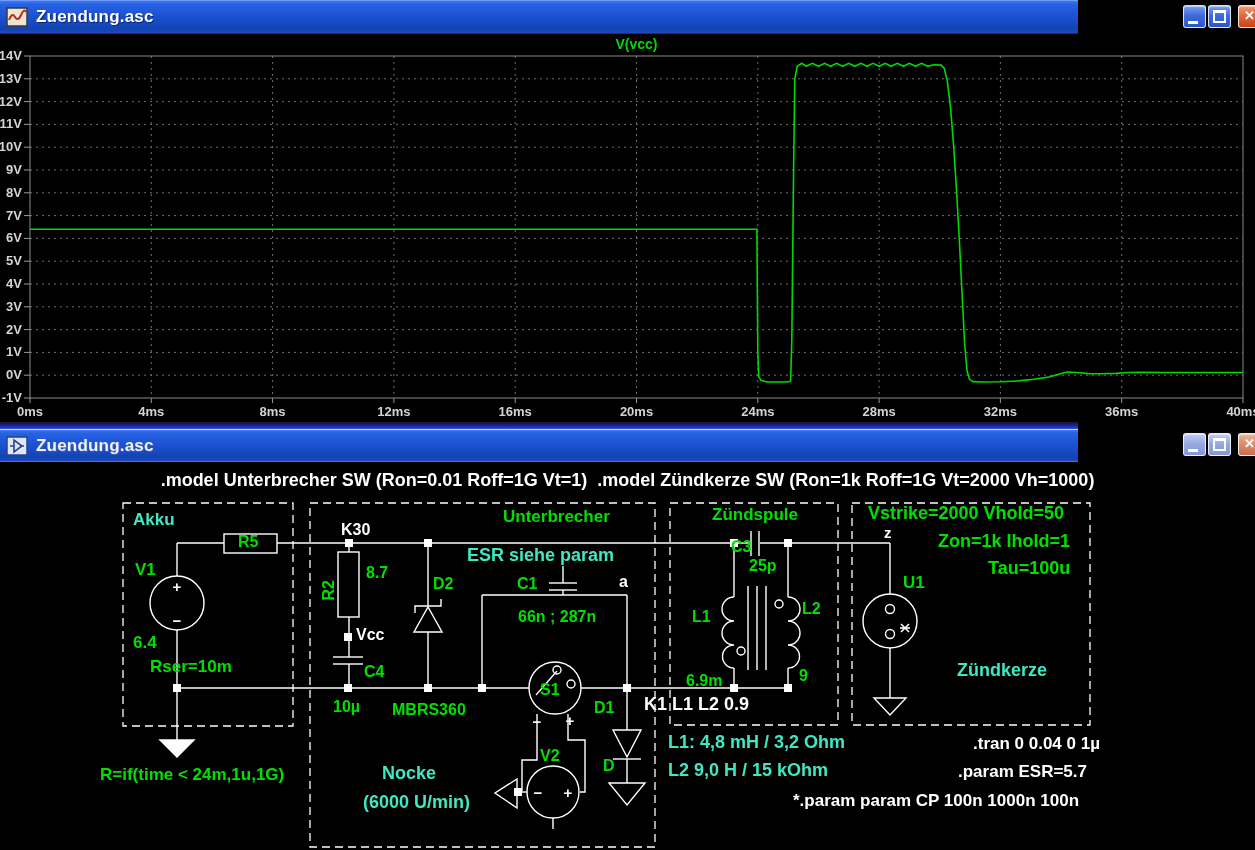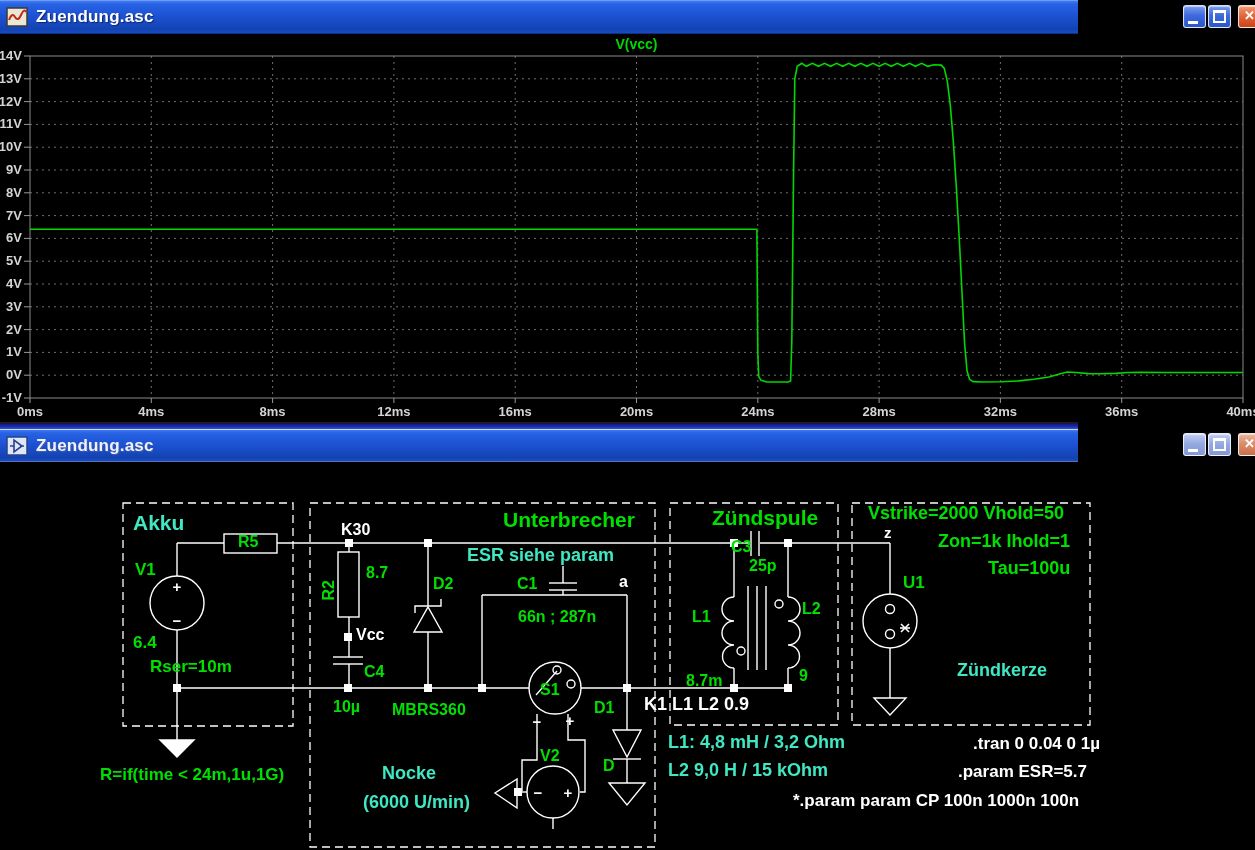--- a/index.html
+++ b/index.html
@@ -34,21 +34,21 @@
   .glyph-max{position:absolute;left:4px;top:4px;width:9px;height:8px;border:2px solid #fff;border-top-width:3px;}
   .glyph-close{display:block;width:100%;text-align:center;line-height:20px;font-size:13px;font-weight:bold;color:#fff;}
   .canvas{position:absolute;left:0;right:0;background:#000;}
   #plot-canvas{top:34px;height:388px;}
   #win1 .bottomborder{position:absolute;bottom:0;left:0;right:0;height:2px;background:#23143c;}
   #schem-canvas{top:38px;height:388px;}
   #plot-svg text{font-family:"Liberation Sans",sans-serif;}
   #schem-labels{position:absolute;left:0;top:0;width:1255px;height:388px;}
   .lbl{position:absolute;font-weight:bold;line-height:1.1;white-space:pre;}
   .g{color:#00e000}.c{color:#3fe8c2}.w{color:#ffffff}
-  .s15{font-size:15px}.s16{font-size:16px}.s17{font-size:17px}.s18{font-size:18px}.s19{font-size:21px}
+  .s15{font-size:15px}.s16{font-size:16px}.s17{font-size:17px}.s18{font-size:18px}.s19{font-size:17px}
   .center{left:0;width:1255px;text-align:center;}
   .rot{transform:rotate(-90deg);transform-origin:0% 100%;}
 </style>
 </head>
 <body>
 
 <div class="window" id="win1">
   <div class="titlebar">
     <svg class="tb-icon" viewBox="0 0 22 22">
       <rect x="1" y="2" width="20" height="18" fill="#ece6d4" stroke="#3a3a3a" stroke-width="1.5"></rect>
@@ -291,20 +291,21 @@
           <text x="177" y="626">−</text>
         <text x="538" y="798">−</text>
           <text x="568" y="798">+</text>
         <text x="537" y="727">−</text>
           <text x="570" y="726">+</text>
       </g>
     </svg>
 
     
     <div id="schem-labels">
+      <span class="lbl w s18 center" style="top:9px">.model Unterbrecher SW (Ron=0.01 Roff=1G Vt=1)  .model Zündkerze SW (Ron=1k Roff=1G Vt=2000 Vh=1000)</span>
       <span class="lbl c s19" style="left:133px;top:49px">Akku</span>
       <span class="lbl g s17" style="left:135px;top:99px">V1</span>
       <span class="lbl g s17" style="left:133px;top:172px">6.4</span>
       <span class="lbl g s17" style="left:150px;top:196px">Rser=10m</span>
       <span class="lbl g s17" style="left:100px;top:304px">R=if(time &lt; 24m,1u,1G)</span>
       <span class="lbl g s16" style="left:238px;top:71px">R5</span>
       <span class="lbl w s16" style="left:341px;top:59px">K30</span>
       <span class="lbl g s16 rot" style="left:338px;top:121px">R2</span>
       <span class="lbl g s16" style="left:366px;top:102px">8.7</span>
       <span class="lbl g s16" style="left:433px;top:113px">D2</span>
@@ -320,21 +321,21 @@
       <span class="lbl g s16" style="left:540px;top:219px">S1</span>
       <span class="lbl g s16" style="left:594px;top:237px">D1</span>
       <span class="lbl g s16" style="left:603px;top:295px">D</span>
       <span class="lbl g s16" style="left:540px;top:285px">V2</span>
       <span class="lbl c s18" style="left:382px;top:302px">Nocke</span>
       <span class="lbl c s18" style="left:363px;top:331px">(6000 U/min)</span>
       <span class="lbl g s19" style="left:712px;top:44px">Zündspule</span>
       <span class="lbl g s16" style="left:731px;top:76px">C3</span>
       <span class="lbl g s16" style="left:749px;top:95px">25p</span>
       <span class="lbl g s16" style="left:692px;top:146px">L1</span>
-      <span class="lbl g s16" style="left:686px;top:210px">8.7m</span>
+      <span class="lbl g s16" style="left:686px;top:210px">6.9m</span>
       <span class="lbl g s16" style="left:802px;top:138px">L2</span>
       <span class="lbl g s16" style="left:799px;top:205px">9</span>
       <span class="lbl w s18" style="left:644px;top:233px">K1 L1 L2 0.9</span>
       <span class="lbl c s18" style="left:668px;top:271px">L1: 4,8 mH / 3,2 Ohm</span>
       <span class="lbl c s18" style="left:668px;top:299px">L2 9,0 H / 15 kOhm</span>
       <span class="lbl g s18" style="left:868px;top:42px">Vstrike=2000 Vhold=50</span>
       <span class="lbl g s18" style="left:938px;top:70px">Zon=1k Ihold=1</span>
       <span class="lbl g s18" style="left:988px;top:97px">Tau=100u</span>
       <span class="lbl g s17" style="left:903px;top:112px">U1</span>
       <span class="lbl w s15" style="left:884px;top:63px">z</span>

